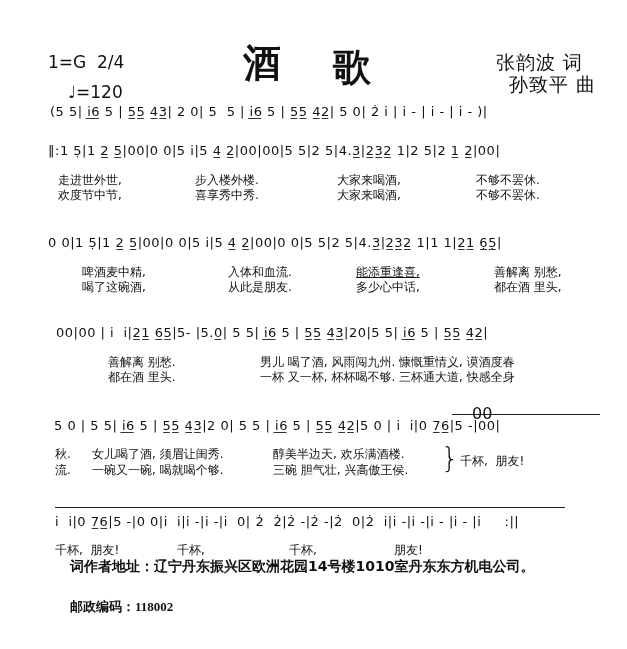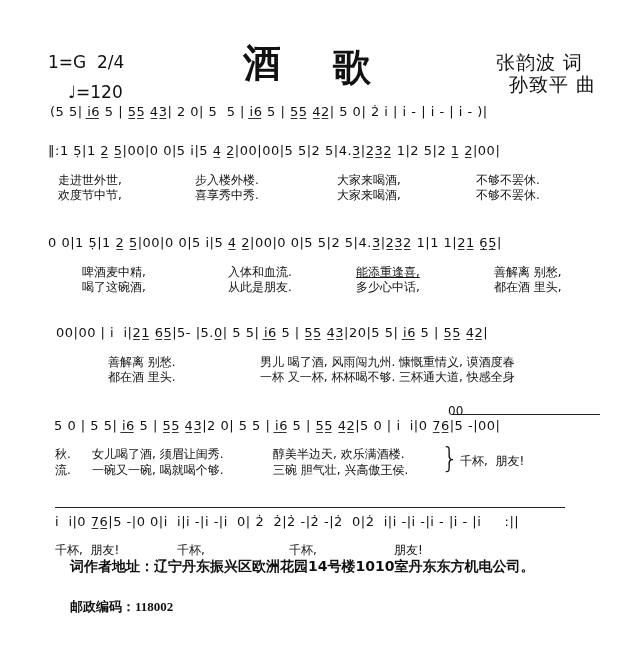--- a/index.html
+++ b/index.html
@@ -47,21 +47,21 @@
 <div class="abs lyric" style="left:356px; top:279px;">多少心中话,</div>
 <div class="abs lyric" style="left:494px; top:279px;">都在酒 里头,</div>
 
 <div class="abs notes" style="left:56px; top:325px;">00|00 | i  i|2̲1̲ 6̲5̲|5- |5.0̲| 5 5| i̲6̲ 5 | 5̲5̲ 4̲3̲|20|5 5| i̲6̲ 5 | 5̲5̲ 4̲2̲|</div>
 <div class="abs lyric" style="left:108px; top:354px;">善解离 别愁.</div>
 <div class="abs lyric" style="left:260px; top:354px;">男儿 喝了酒, 风雨闯九州. 慷慨重情义, 谟酒度春</div>
 <div class="abs lyric" style="left:108px; top:369px;">都在酒 里头.</div>
 <div class="abs lyric" style="left:260px; top:369px;">一杯 又一杯, 杯杯喝不够. 三杯通大道, 快感全身</div>
 
 <div class="hr" style="left:452px; top:414px; width:148px;"></div>
-<div class="abs meta" style="left:448px; top:404px; font-size:12px;">00</div>
+<div class="abs meta" style="left:472px; top:404px; font-size:16px;">00</div>
 <div class="abs notes" style="left:54px; top:418px;">5 0 | 5 5| i̲6̲ 5 | 5̲5̲ 4̲3̲|2 0| 5 5 | i̲6̲ 5 | 5̲5̲ 4̲2̲|5 0 | i  i|0 7̲6̲|5 -|00|</div>
 <div class="abs lyric" style="left:55px; top:446px;">秋.</div>
 <div class="abs lyric" style="left:92px; top:446px;">女儿喝了酒, 须眉让闺秀.</div>
 <div class="abs lyric" style="left:273px; top:446px;">醇美半边天, 欢乐满酒楼.</div>
 <div class="abs lyric" style="left:55px; top:462px;">流.</div>
 <div class="abs lyric" style="left:92px; top:462px;">一碗又一碗, 喝就喝个够.</div>
 <div class="abs lyric" style="left:273px; top:462px;">三碗 胆气壮, 兴高傲王侯.</div>
 <div class="abs" style="left:441px; top:444px; font-size:28px; font-weight:300; line-height:30px;">}</div>
 <div class="abs lyric" style="left:460px; top:453px;">千杯,  朋友!</div>
 

